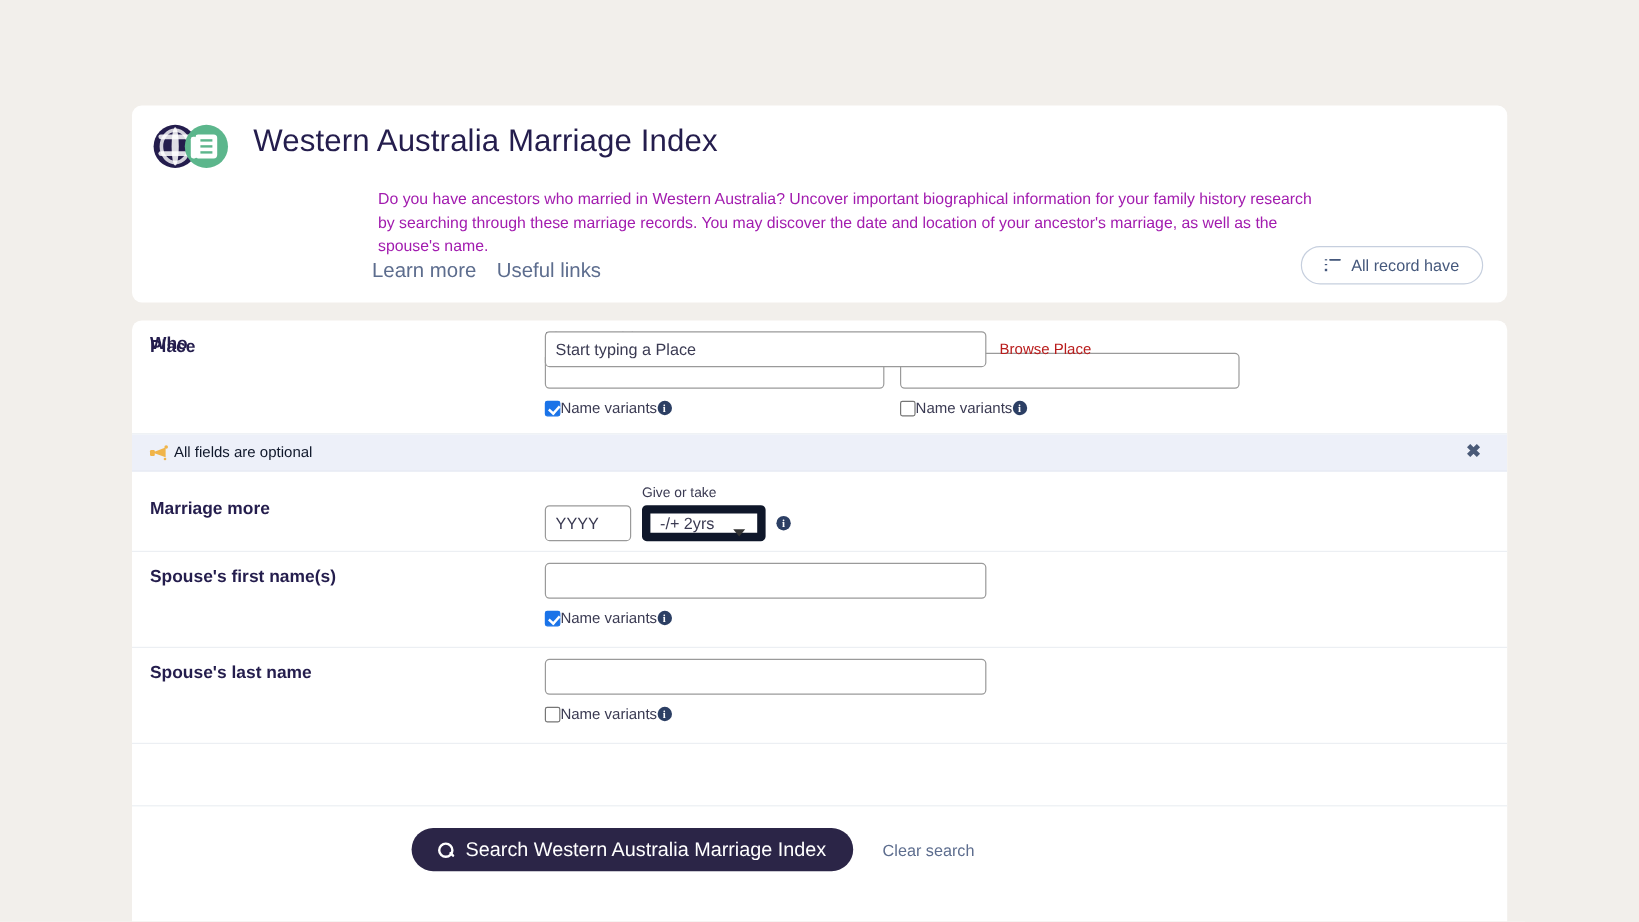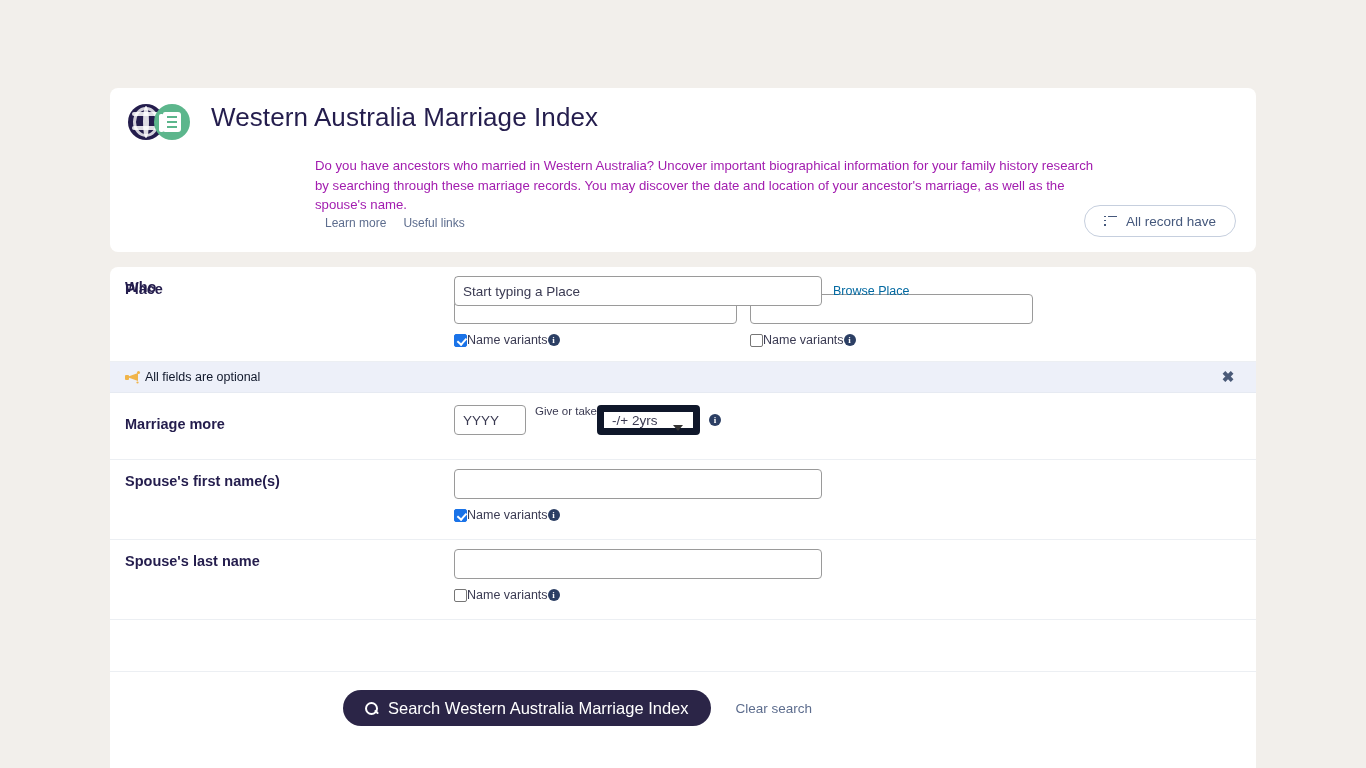--- a/index.html
+++ b/index.html
@@ -57,21 +57,21 @@
     background: #ffffff; border-radius: 2px;
   }
   .page-title {
     font-size: 26px; color: #241d4d; margin-left: 17px; white-space: nowrap;
     font-weight: 400; letter-spacing: .1px;
   }
   .desc {
     position: absolute; left: 205px; top: 68px; width: 790px;
     font-size: 13.2px; line-height: 19.5px; color: #a21caf;
   }
-  .links { position: absolute; left: 215px; top: 128px; font-size: 12px; }
+  .links { position: absolute; left: 200px; top: 128px; font-size: 17px; }
   .links a { color: #5d6d8e; text-decoration: none; margin-right: 17px; }
   .all-record-sets {
     position: absolute; right: 20px; top: 117px;
     display: flex; align-items: center; gap: 9px;
     height: 32px; padding: 0 19px;
     border: 1px solid #c6cfde; border-radius: 17px;
     background: #ffffff; color: #45587c; font-size: 13.5px; cursor: pointer;
   }
   .list-icon { display: inline-block; width: 13px; height: 11px; position: relative; }
   .list-icon span {
@@ -156,21 +156,21 @@
     position: absolute; right: 20px; top: 7px;
     width: 16px; height: 16px; cursor: pointer; color: #4a5a78;
     font-size: 15px; font-weight: bold; line-height: 16px; text-align: center;
   }
 
   
   .year-row { height: 67px; }
   .year-row .row-label { top: 23px; }
   .year-wrap { position: absolute; left: 344px; top: 12px; display: flex; align-items: flex-end; gap: 9px; }
   .year-input { width: 72px; }
-  .got { display: flex; flex-direction: row; }
+  .got { display: flex; flex-direction: column; }
   .got .field-label { font-size: 11.5px; margin-bottom: 4px; color: #3a3a52; }
   .sel {
     width: 103px; height: 30px; border: 7px solid #0f172a; border-radius: 4px;
     background: #fff; font-size: 13.5px; color: #3a3a52;
     display: flex; align-items: center; padding: 4px 8px; position: relative; cursor: pointer;
   }
   .caret {
     position: absolute; right: 10px; top: 13px; width: 0; height: 0;
     border-left: 5px solid transparent; border-right: 5px solid transparent;
     border-top: 6px solid #333;
@@ -181,21 +181,21 @@
   .sp-row { height: 80px; }
   .sp-row .row-label { top: 13px; }
   .sp-field { position: absolute; left: 344px; top: 9px; }
   .sp-field .txt { width: 368px; }
 
   
   .place-row { height: 52px; border-bottom: 1px solid #eceff3; }
   .place-row .row-label { top: 14px; }
   .place-wrap { position: absolute; left: 344px; top: 9px; display: flex; align-items: center; gap: 11px; }
   .place-wrap .txt { width: 368px; }
-  .browse { font-size: 12.5px; color: #0369a1; text-decoration: none; cursor: pointer; }
+  .browse { font-size: 12.5px; color: #b91c1c; text-decoration: none; cursor: pointer; }
 
   
   .submit-row { position: relative; height: 72px; display: flex; align-items: center; }
   .search-btn {
     margin-left: 233px; height: 36px; padding: 0 22px;
     background: #2b2547; color: #fff; border: none; border-radius: 18px;
     font-size: 16.5px; font-family: "Liberation Sans", sans-serif;
     display: flex; align-items: center; gap: 10px; cursor: pointer;
   }
   .mag { width: 13px; height: 13px; position: relative; flex: none; }

